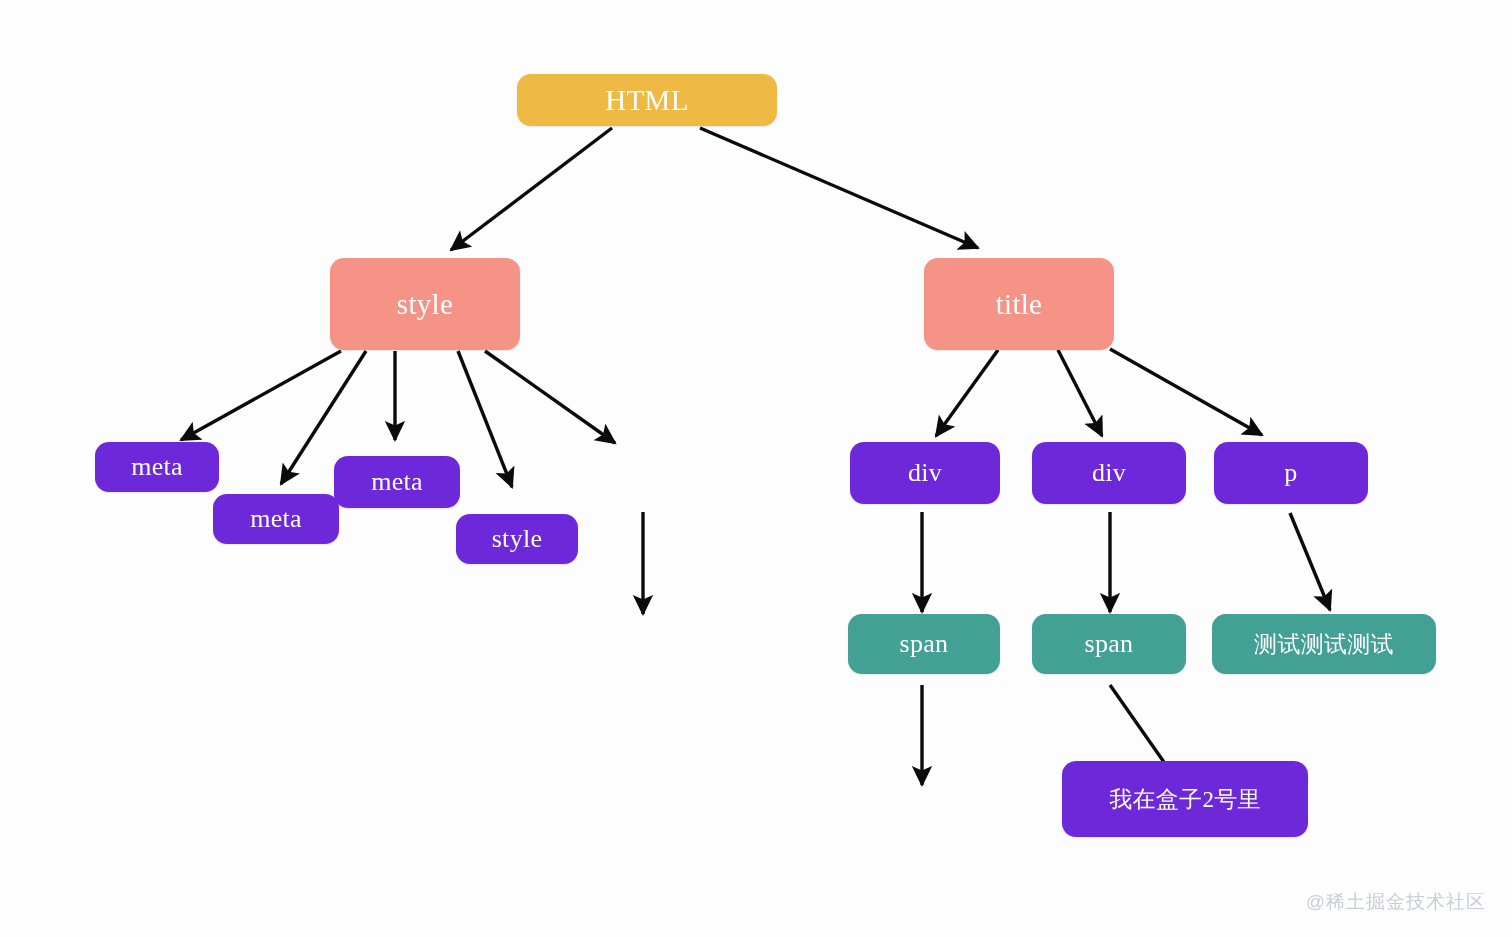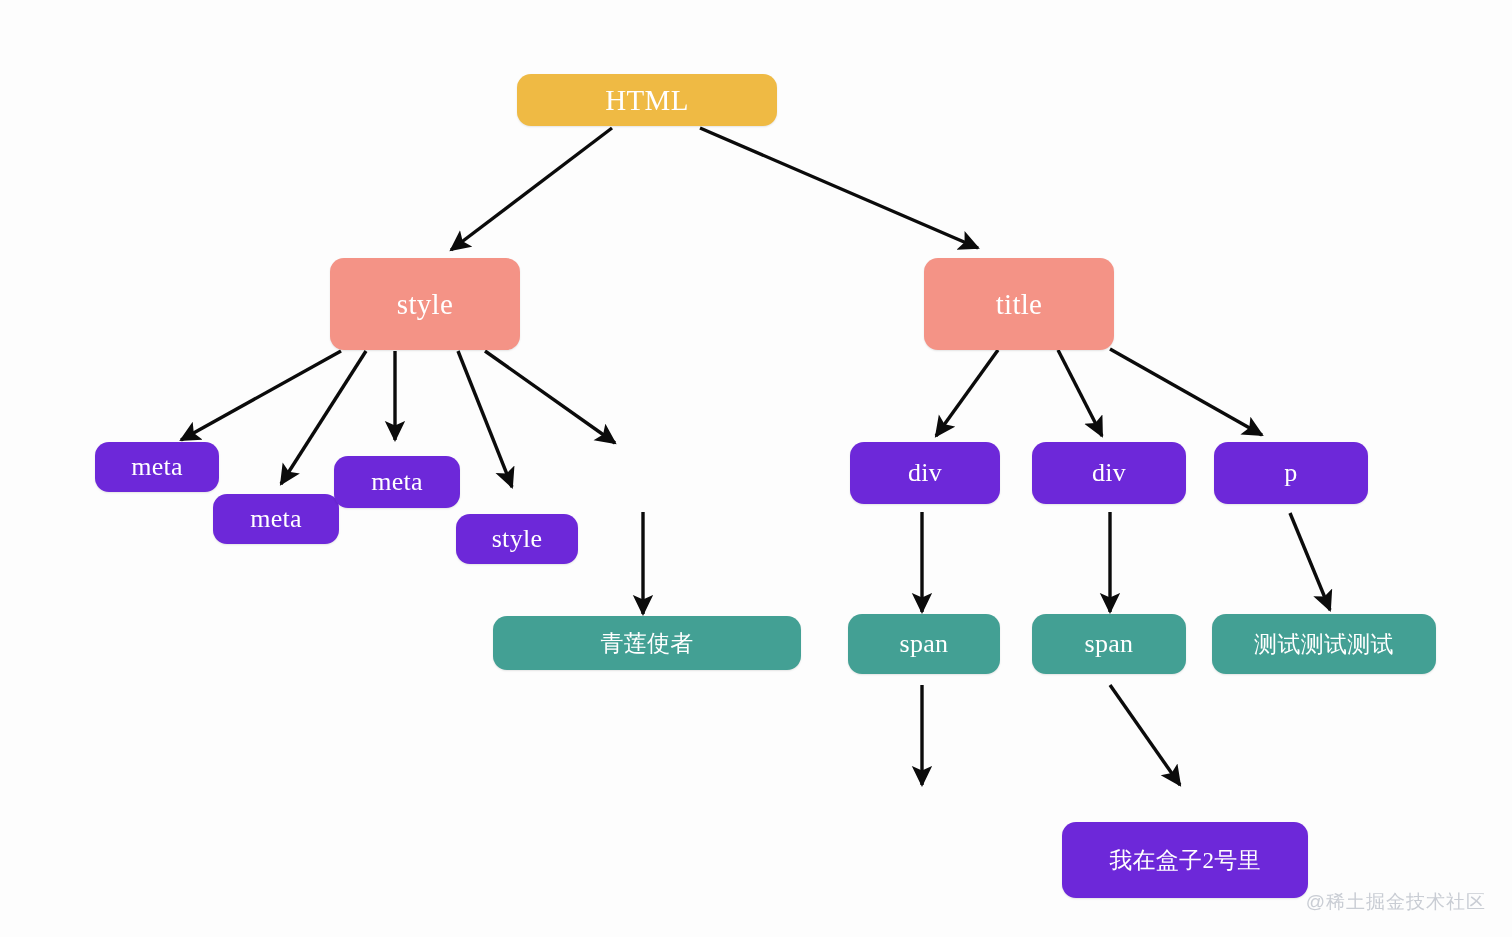--- a/index.html
+++ b/index.html
@@ -131,36 +131,33 @@
   </div>
 
   <div class="node element label-sm" style="left:1032px; top:442px; width:154px; height:62px;">
     <span>div</span>
   </div>
 
   <div class="node element label-sm" style="left:1214px; top:442px; width:154px; height:62px;">
     <span>p</span>
   </div>
 
-  <div class="node text label-cn" style="left:493px; top:616px; width:308px; height:54px;">
-    <span>青莲使者</span>
-  </div>
 
   <div class="node text label-sm" style="left:848px; top:614px; width:152px; height:60px;">
     <span>span</span>
   </div>
 
   <div class="node text label-sm" style="left:1032px; top:614px; width:154px; height:60px;">
     <span>span</span>
   </div>
 
   <div class="node text label-cn" style="left:1212px; top:614px; width:224px; height:60px;">
     <span>测试测试测试</span>
   </div>
 
 
-  <div class="node element label-cn" style="left:1062px; top:822px; width:246px; height:76px;">
+  <div class="node element label-cn" style="left:1062px; top:761px; width:246px; height:76px;">
     <span>我在盒子2号里</span>
   </div>
 
   <div class="watermark">@稀土掘金技术社区</div>
 
 </div>
 
 </body></html>

